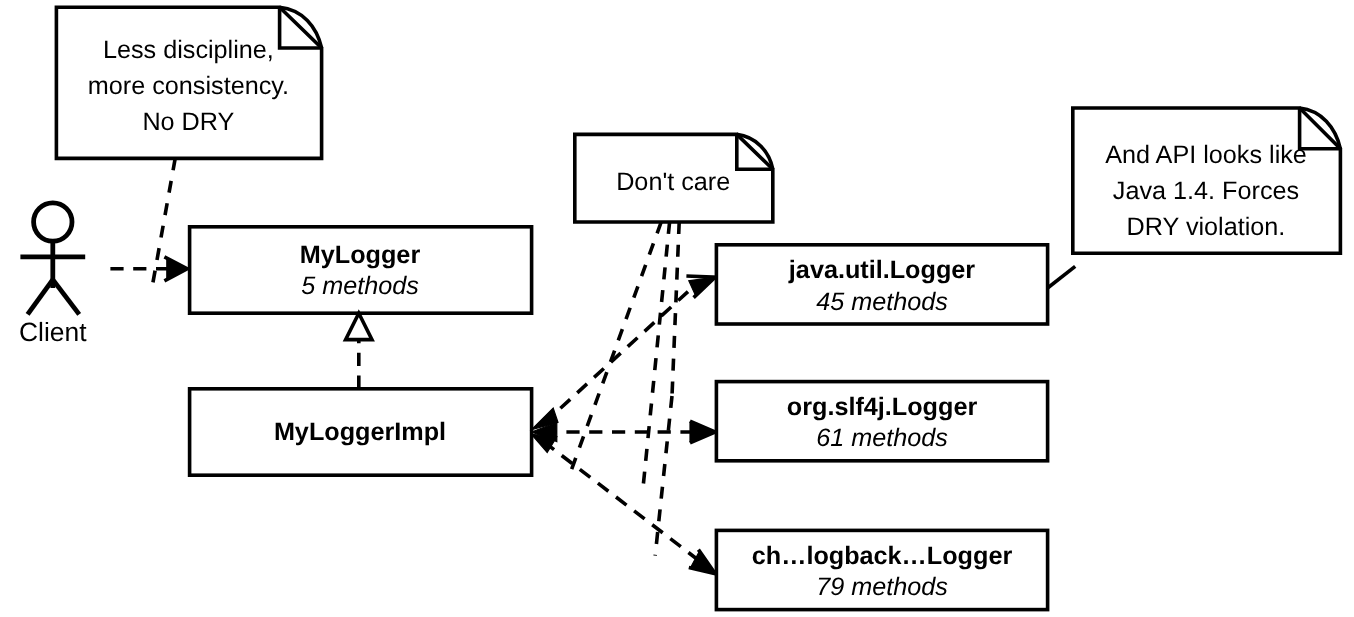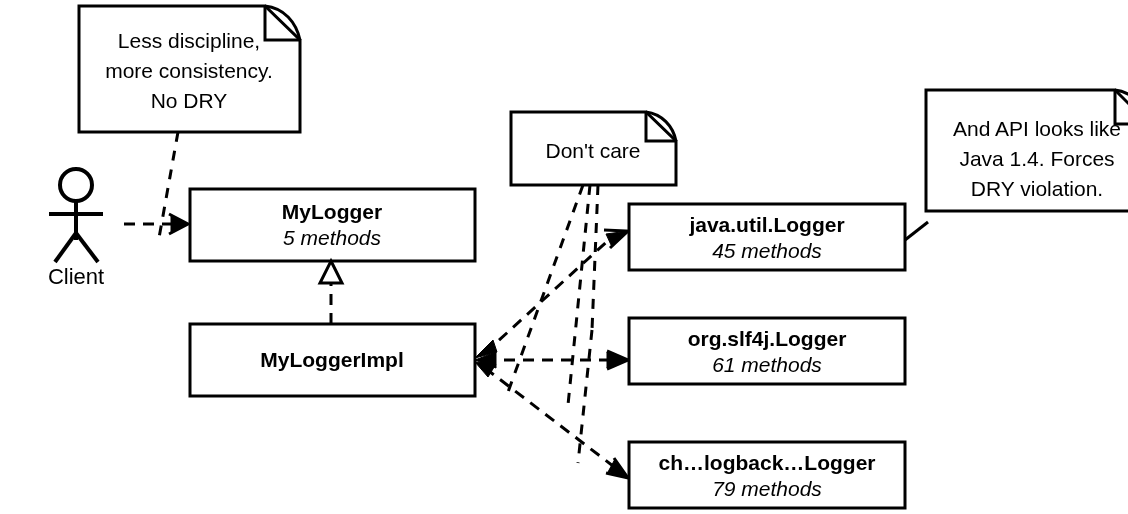--- a/index.html
+++ b/index.html
@@ -11,21 +11,20 @@
     width: 1128px;
     height: 514px;
     overflow: hidden;
     font-family: "Liberation Sans", sans-serif;
   }
   #diagram-root {
     position: relative;
     width: 1040px;
     height: 514px;
     background: #ffffff;
-    padding-left: 32px;
   }
   svg#diagram {
     display: block;
     width: 1128px;
     height: 514px;
   }
   .box-shape {
     fill: #ffffff;
     stroke: #000000;
     stroke-width: 3;

